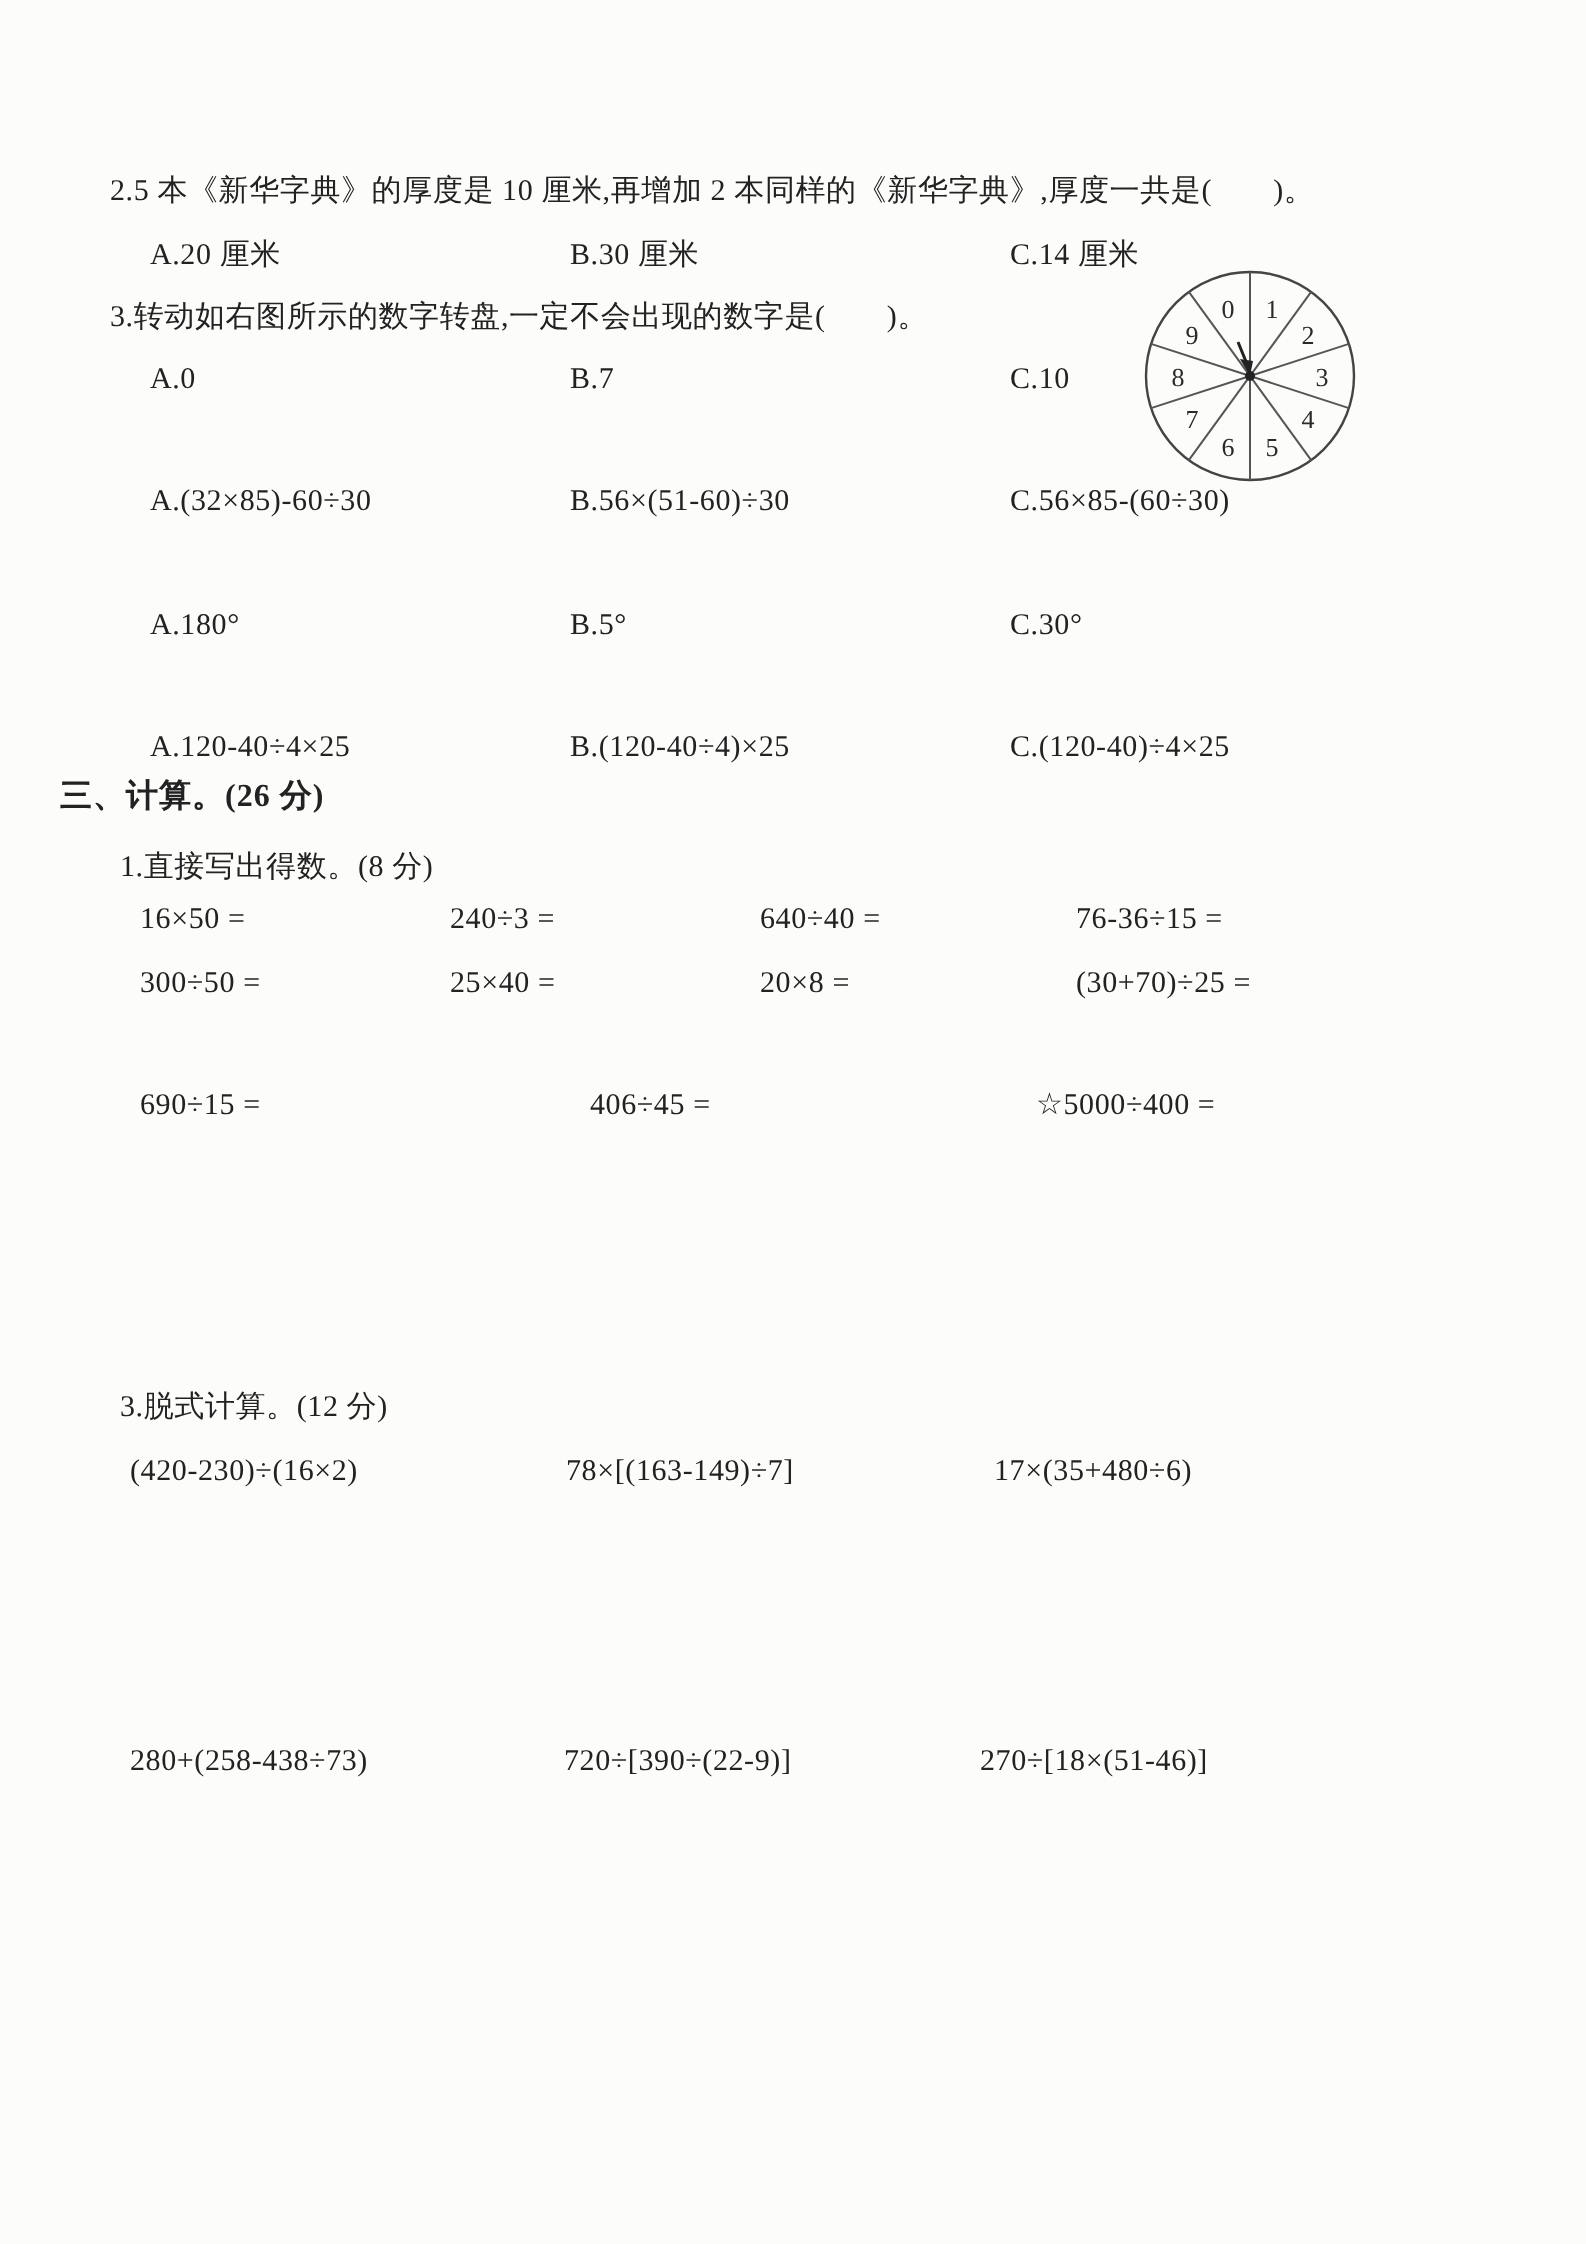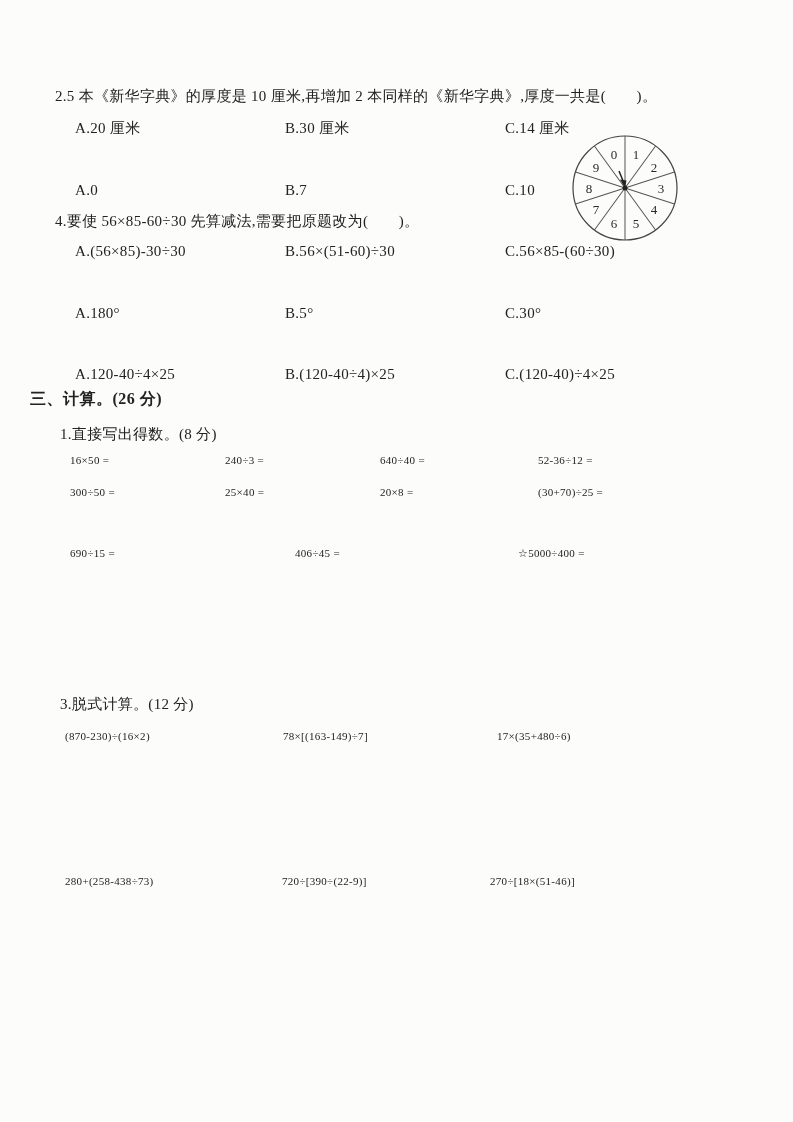--- a/index.html
+++ b/index.html
@@ -17,37 +17,38 @@
     font-size:15px;
     line-height:20px;
     white-space:nowrap;
     letter-spacing:0.3px;
   }
   .heading{
     font-weight:bold;
     font-size:16px;
     letter-spacing:0.5px;
   }
-  .expr{font-size:11px;}
+  .expr{font-size:15px;}
   svg text{
     font-family:"Liberation Serif","DejaVu Serif",serif;
     font-size:13px;
     fill:#2a2a2a;
   }
 </style>
 </head>
 <body>
 
 <div class="page">
 
   <div class="line" style="left:55px;top:86px">2.5 本《新华字典》的厚度是 10 厘米,再增加 2 本同样的《新华字典》,厚度一共是(　　)。</div>
   <div class="line" style="left:75px;top:118px">A.20 厘米</div>
   <div class="line" style="left:285px;top:118px">B.30 厘米</div>
   <div class="line" style="left:505px;top:118px">C.14 厘米</div>
 
+  <div class="line" style="left:55px;top:149px">3.转动如右图所示的数字转盘,一定不会出现的数字是(　　)。</div>
   <div class="line" style="left:75px;top:180px">A.0</div>
   <div class="line" style="left:285px;top:180px">B.7</div>
   <div class="line" style="left:505px;top:180px">C.10</div>
 
   <svg width="110" height="110" viewBox="0 0 110 110" style="position:absolute;left:570px;top:133px">
     <circle cx="55" cy="55" r="52" fill="none" stroke="#444" stroke-width="1.2"></circle>
     <g stroke="#555" stroke-width="1">
       <line x1="55" y1="3" x2="55" y2="107"></line>
       <line x1="55" y1="3" x2="55" y2="107" transform="rotate(36,55,55)"></line>
       <line x1="55" y1="3" x2="55" y2="107" transform="rotate(72,55,55)"></line>
@@ -64,55 +65,54 @@
     <text x="26" y="81" text-anchor="middle">7</text>
     <text x="19" y="60" text-anchor="middle">8</text>
     <text x="26" y="39" text-anchor="middle">9</text>
     <circle cx="55" cy="55" r="2.5" fill="#222"></circle>
     <g>
       <line x1="49" y1="38" x2="53.5" y2="49" stroke="#222" stroke-width="1.5"></line>
       <polygon points="55,55 50,46.5 56.5,47.5" fill="#222"></polygon>
     </g>
   </svg>
 
-  <div class="line" style="left:55px;top:211px">4.要使 56×85-60÷30 先算减法,需要把原题改为(　　)。</div>
-  <div class="line" style="left:75px;top:241px">A.(56×85)-30÷30</div>
+  <div class="line" style="left:75px;top:241px">A.(32×85)-60÷30</div>
   <div class="line" style="left:285px;top:241px">B.56×(51-60)÷30</div>
   <div class="line" style="left:505px;top:241px">C.56×85-(60÷30)</div>
 
   <div class="line" style="left:75px;top:303px">A.180°</div>
   <div class="line" style="left:285px;top:303px">B.5°</div>
   <div class="line" style="left:505px;top:303px">C.30°</div>
 
   <div class="line" style="left:75px;top:364px">A.120-40÷4×25</div>
   <div class="line" style="left:285px;top:364px">B.(120-40÷4)×25</div>
   <div class="line" style="left:505px;top:364px">C.(120-40)÷4×25</div>
 
   <div class="line heading" style="left:30px;top:389px">三、计算。(26 分)</div>
 
   <div class="line" style="left:60px;top:424px">1.直接写出得数。(8 分)</div>
 
   <div class="line expr" style="left:70px;top:450px">16×50 =</div>
   <div class="line expr" style="left:225px;top:450px">240÷3 =</div>
   <div class="line expr" style="left:380px;top:450px">640÷40 =</div>
-  <div class="line expr" style="left:538px;top:450px">52-36÷12 =</div>
+  <div class="line expr" style="left:538px;top:450px">76-36÷15 =</div>
 
   <div class="line expr" style="left:70px;top:482px">300÷50 =</div>
   <div class="line expr" style="left:225px;top:482px">25×40 =</div>
   <div class="line expr" style="left:380px;top:482px">20×8 =</div>
   <div class="line expr" style="left:538px;top:482px">(30+70)÷25 =</div>
 
 
   <div class="line expr" style="left:70px;top:543px">690÷15 =</div>
   <div class="line expr" style="left:295px;top:543px">406÷45 =</div>
   <div class="line expr" style="left:518px;top:543px">☆5000÷400 =</div>
 
   <div class="line" style="left:60px;top:694px">3.脱式计算。(12 分)</div>
 
-  <div class="line expr" style="left:65px;top:726px">(870-230)÷(16×2)</div>
+  <div class="line expr" style="left:65px;top:726px">(420-230)÷(16×2)</div>
   <div class="line expr" style="left:283px;top:726px">78×[(163-149)÷7]</div>
   <div class="line expr" style="left:497px;top:726px">17×(35+480÷6)</div>
 
   <div class="line expr" style="left:65px;top:871px">280+(258-438÷73)</div>
   <div class="line expr" style="left:282px;top:871px">720÷[390÷(22-9)]</div>
   <div class="line expr" style="left:490px;top:871px">270÷[18×(51-46)]</div>
 
 </div>
 
 </body></html>

